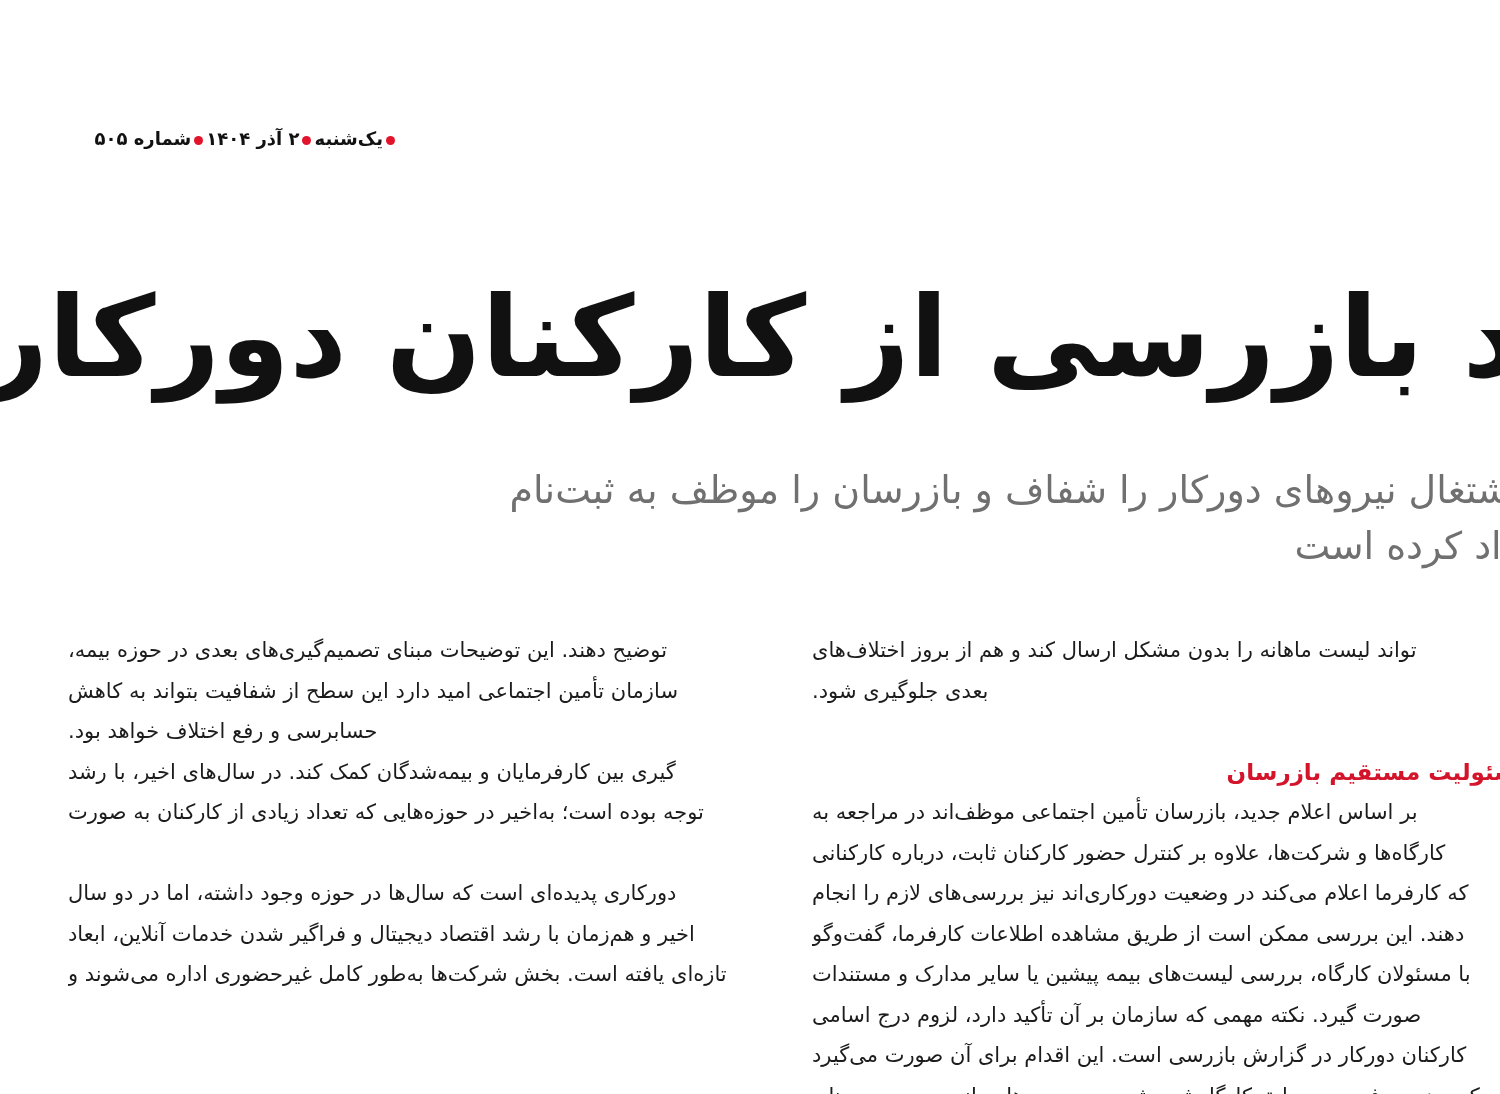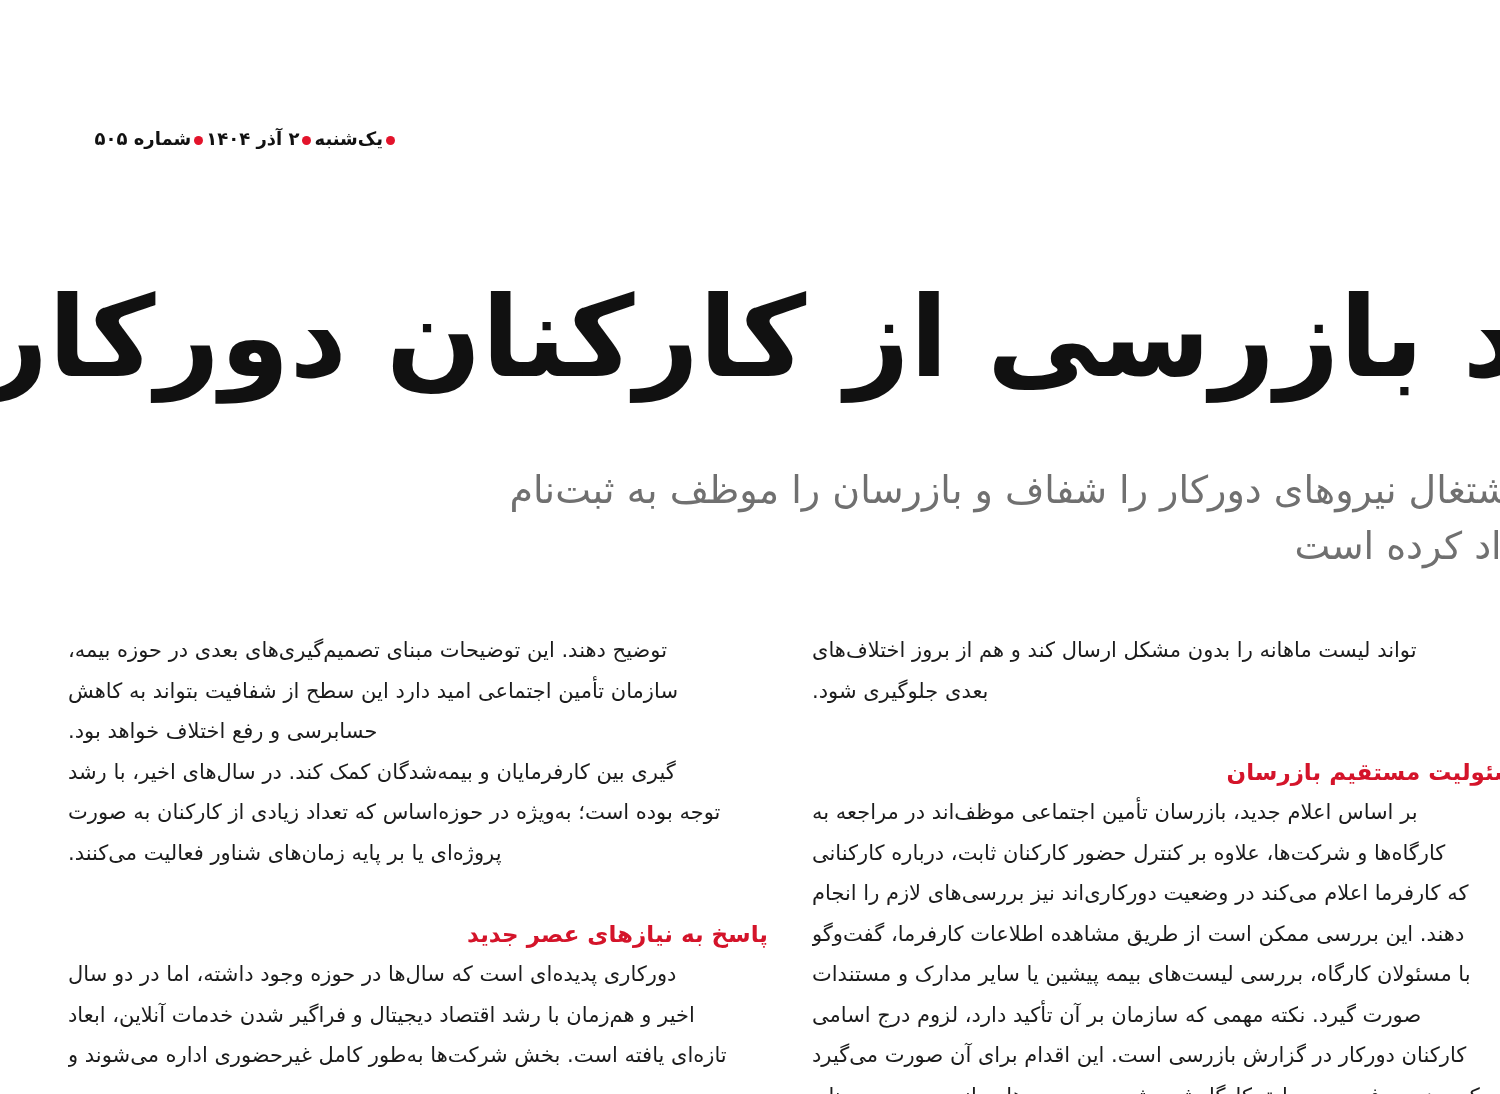--- a/index.html
+++ b/index.html
@@ -121,24 +121,22 @@
 <div class="subtitle">
   <span class="line">اشتغال نیروهای دورکار را شفاف و بازرسان را موظف به ثبت‌نام</span>
   <span class="line">راد کرده است</span>
 </div>
 
 <div class="column col-left">
   <span class="line">توضیح دهند. این توضیحات مبنای تصمیم‌گیری‌های بعدی در حوزه بیمه،</span>
   <span class="line">سازمان تأمین اجتماعی امید دارد این سطح از شفافیت بتواند به کاهش</span>
   <span class="line">حسابرسی و رفع اختلاف خواهد بود.</span>
   <span class="line">گیری بین کارفرمایان و بیمه‌شدگان کمک کند. در سال‌های اخیر، با رشد</span>
-  <span class="line">توجه بوده است؛ به‌ویژه در حوزه‌اساس که تعداد زیادی از کارکنان به صورت</span>
-  <span class="line">پروژه‌ای یا بر پایه زمان‌های شناور فعالیت می‌کنند.</span>
+  <span class="line">توجه بوده است؛ به‌اخیر در حوزه‌هایی که تعداد زیادی از کارکنان به صورت</span>
   <span class="spacer"></span>
-  <span class="section-heading">پاسخ به نیازهای عصر جدید</span>
   <span class="line">دورکاری پدیده‌ای است که سال‌ها در حوزه وجود داشته، اما در دو سال</span>
   <span class="line">اخیر و هم‌زمان با رشد اقتصاد دیجیتال و فراگیر شدن خدمات آنلاین، ابعاد</span>
   <span class="line">تازه‌ای یافته است. بخش شرکت‌ها به‌طور کامل غیرحضوری اداره می‌شوند و</span>
 </div>
 
 <div class="column col-right">
   <span class="line">تواند لیست ماهانه را بدون مشکل ارسال کند و هم از بروز اختلاف‌های</span>
   <span class="line">بعدی جلوگیری شود.</span>
   <span class="spacer"></span>
   <span class="section-heading">مسئولیت مستقیم بازرسان</span>

